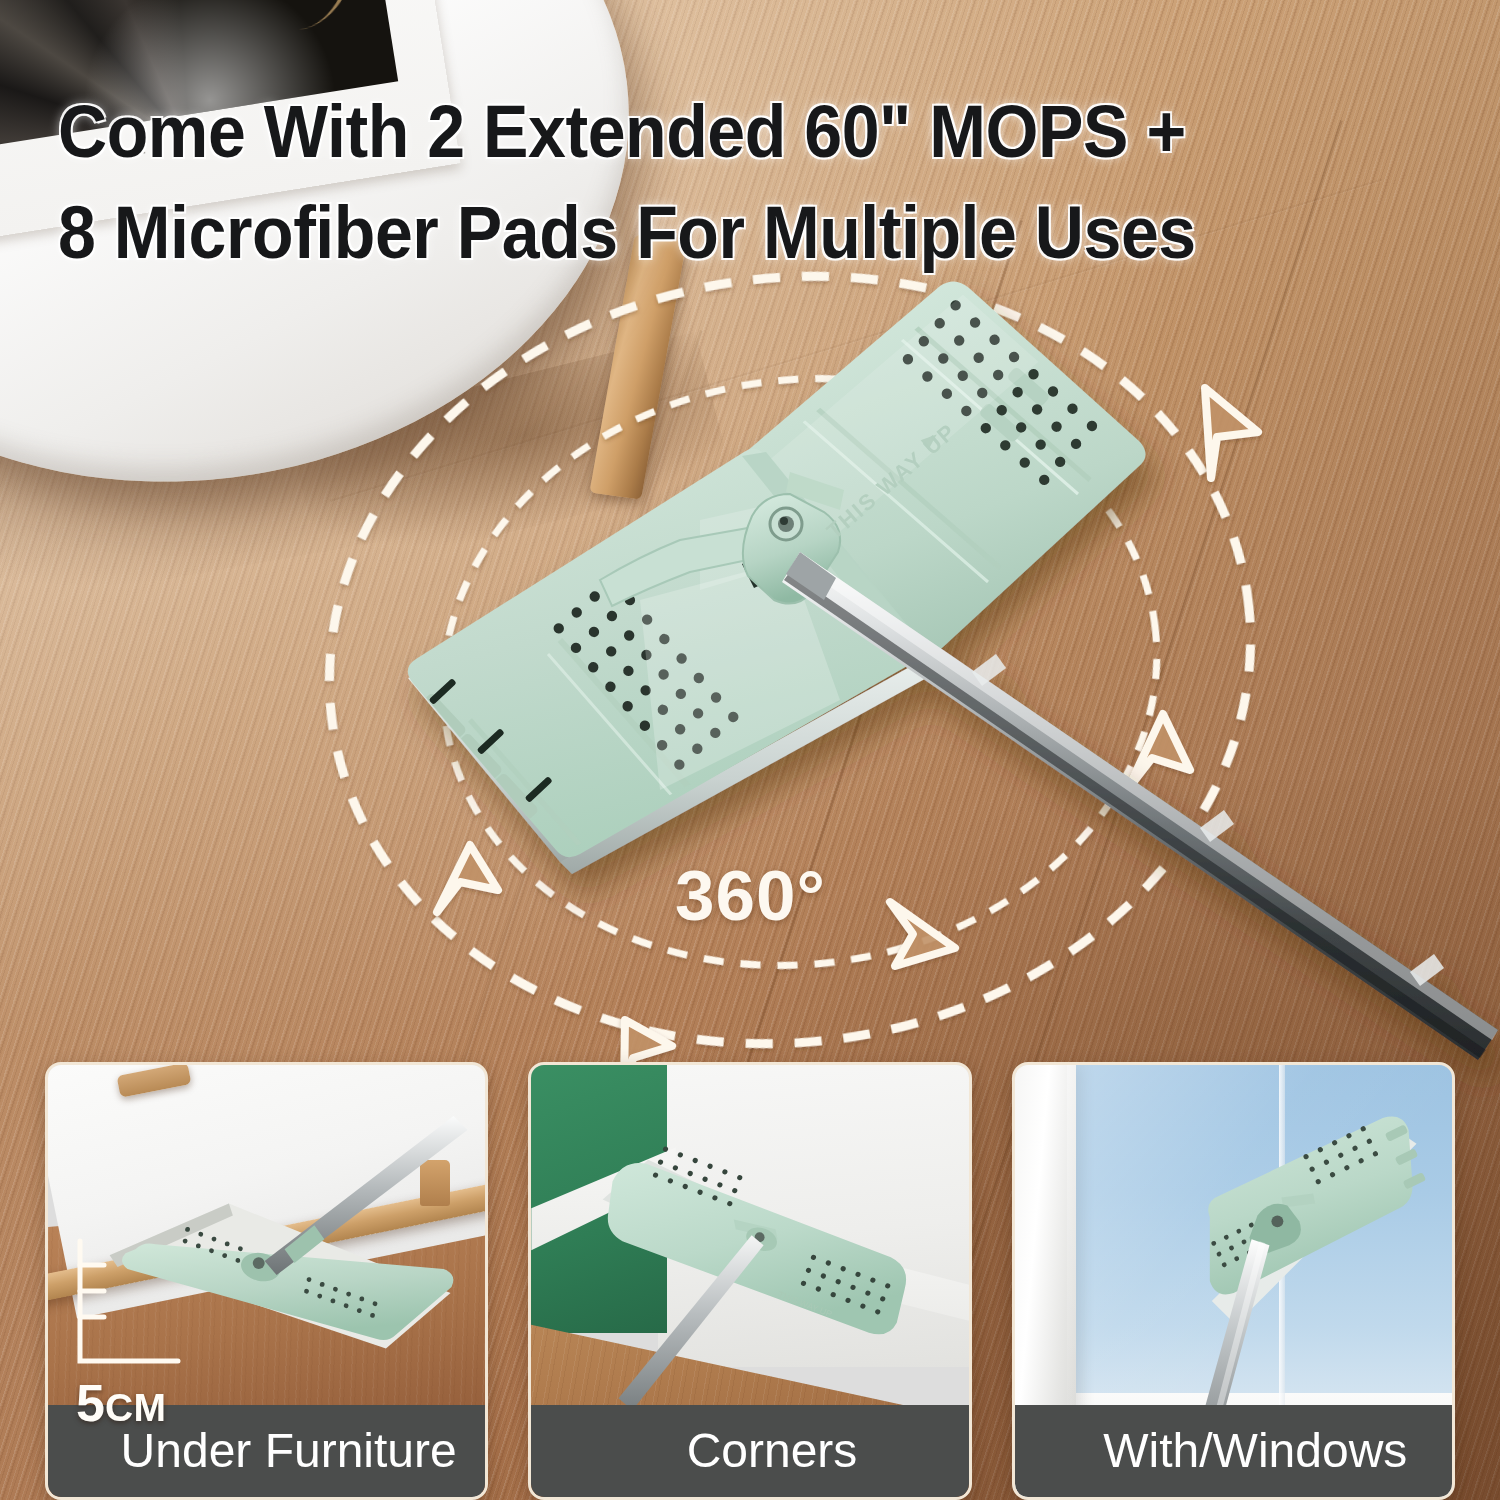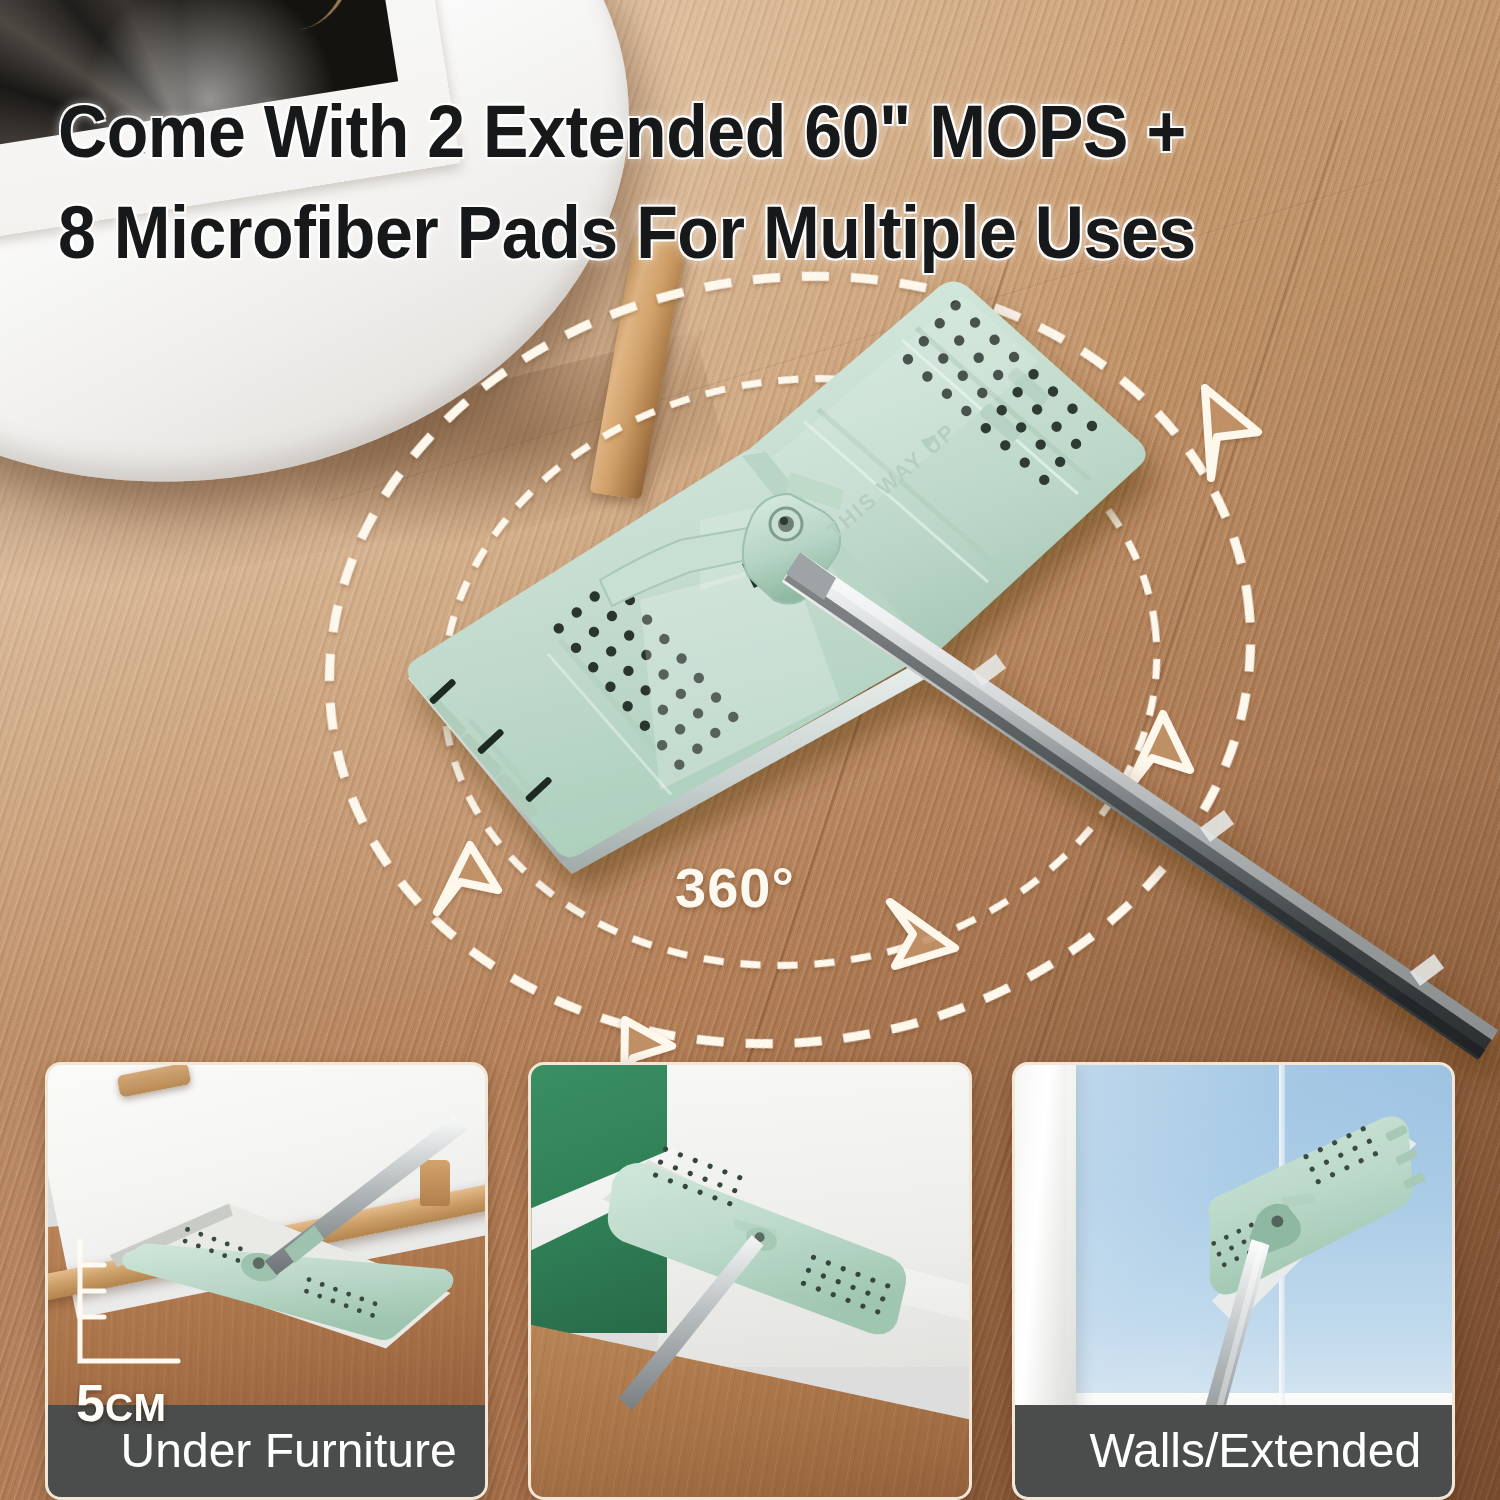--- a/index.html
+++ b/index.html
@@ -134,21 +134,21 @@
   }
 
   
   .circle-svg { position:absolute; left:0; top:0; width:1500px; height:1120px; z-index:25; }
 
   .deg-label {
     position:absolute; left:675px; top:855px;
     z-index:30;
     font-family:"Liberation Sans", sans-serif;
     font-weight:bold;
-    font-size:56px;
+    font-size:71px;
     color:#fdf8f0;
     letter-spacing:1px;
     text-shadow:0 2px 6px rgba(90,50,22,0.45);
   }
 
   
   .mop-wrap { position:absolute; left:0; top:0; width:1500px; height:1120px; z-index:28; }
 
   
   .panels {
@@ -699,20 +699,23 @@
 
           <text x="248" y="216" font-family="Liberation Sans, sans-serif" font-size="9" fill="#a9c9b6" transform="rotate(21 248 216)">THIS WAY UP</text>
 
           <path d="M 204 138 L 246 148 L 248 158 L 206 148 Z" fill="#b5d4c3"></path>
           <ellipse cx="232" cy="158" rx="16" ry="11" fill="#a6c9b5" transform="rotate(21 232 158)"></ellipse>
           <circle cx="230" cy="156" r="5" fill="#5b6a62"></circle>
 
           <path d="M 234 164 L 102 330 L 88 318 L 222 154 Z" fill="url(#p2pole)"></path>
         </svg>
       </div>
+      <div class="caption-bar">
+        <span>Corners</span>
+      </div>
     </div>
 
     <div class="panel">
       <div class="panel-scene">
         <div class="p3-sky"></div>
         <div class="p3-sill"></div>
         <div class="p3-mullion"></div>
         <div class="p3-frame-l"></div>
         <div class="p3-glass-glow"></div>
 
@@ -777,18 +780,18 @@
           <path d="M 268 116 L 300 112 L 302 122 L 270 126 Z" fill="#b3d2c1"></path>
 
           <path d="M 244 134 Q 256 118 274 124 L 286 140 Q 292 156 276 164 L 254 172 Q 238 172 236 156 Z" fill="#8fb8a2"></path>
           <circle cx="264" cy="140" r="6" fill="#54635b"></circle>
 
           <path d="M 256 164 L 192 400 L 172 396 L 238 158 Z" fill="url(#p3pole)"></path>
           <path d="M 252 162 L 190 400 L 184 398 L 246 160 Z" fill="#ffffff" opacity="0.4"></path>
         </svg>
       </div>
       <div class="caption-bar">
-        <span>Walls/Extended</span>
+        <span>With/Windows</span>
       </div>
     </div>
   </div>
 
 </div>
 
 </body></html>

